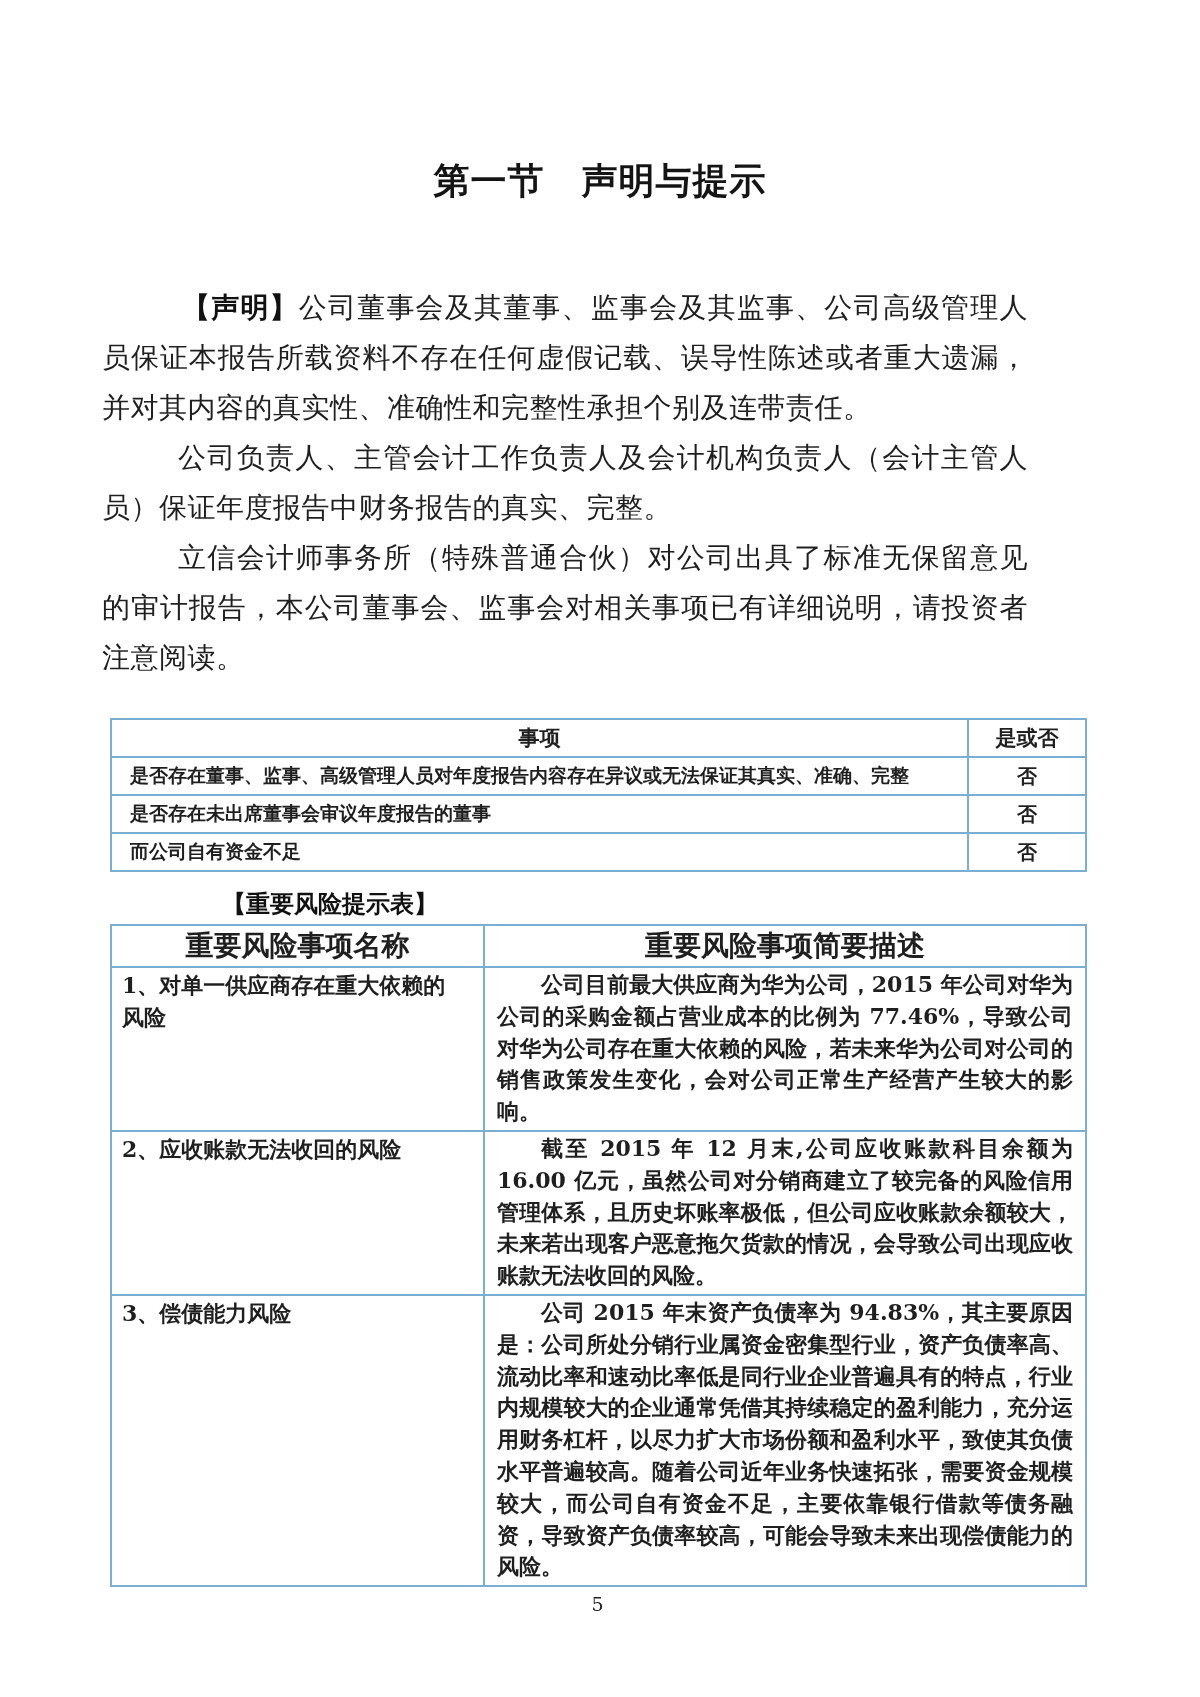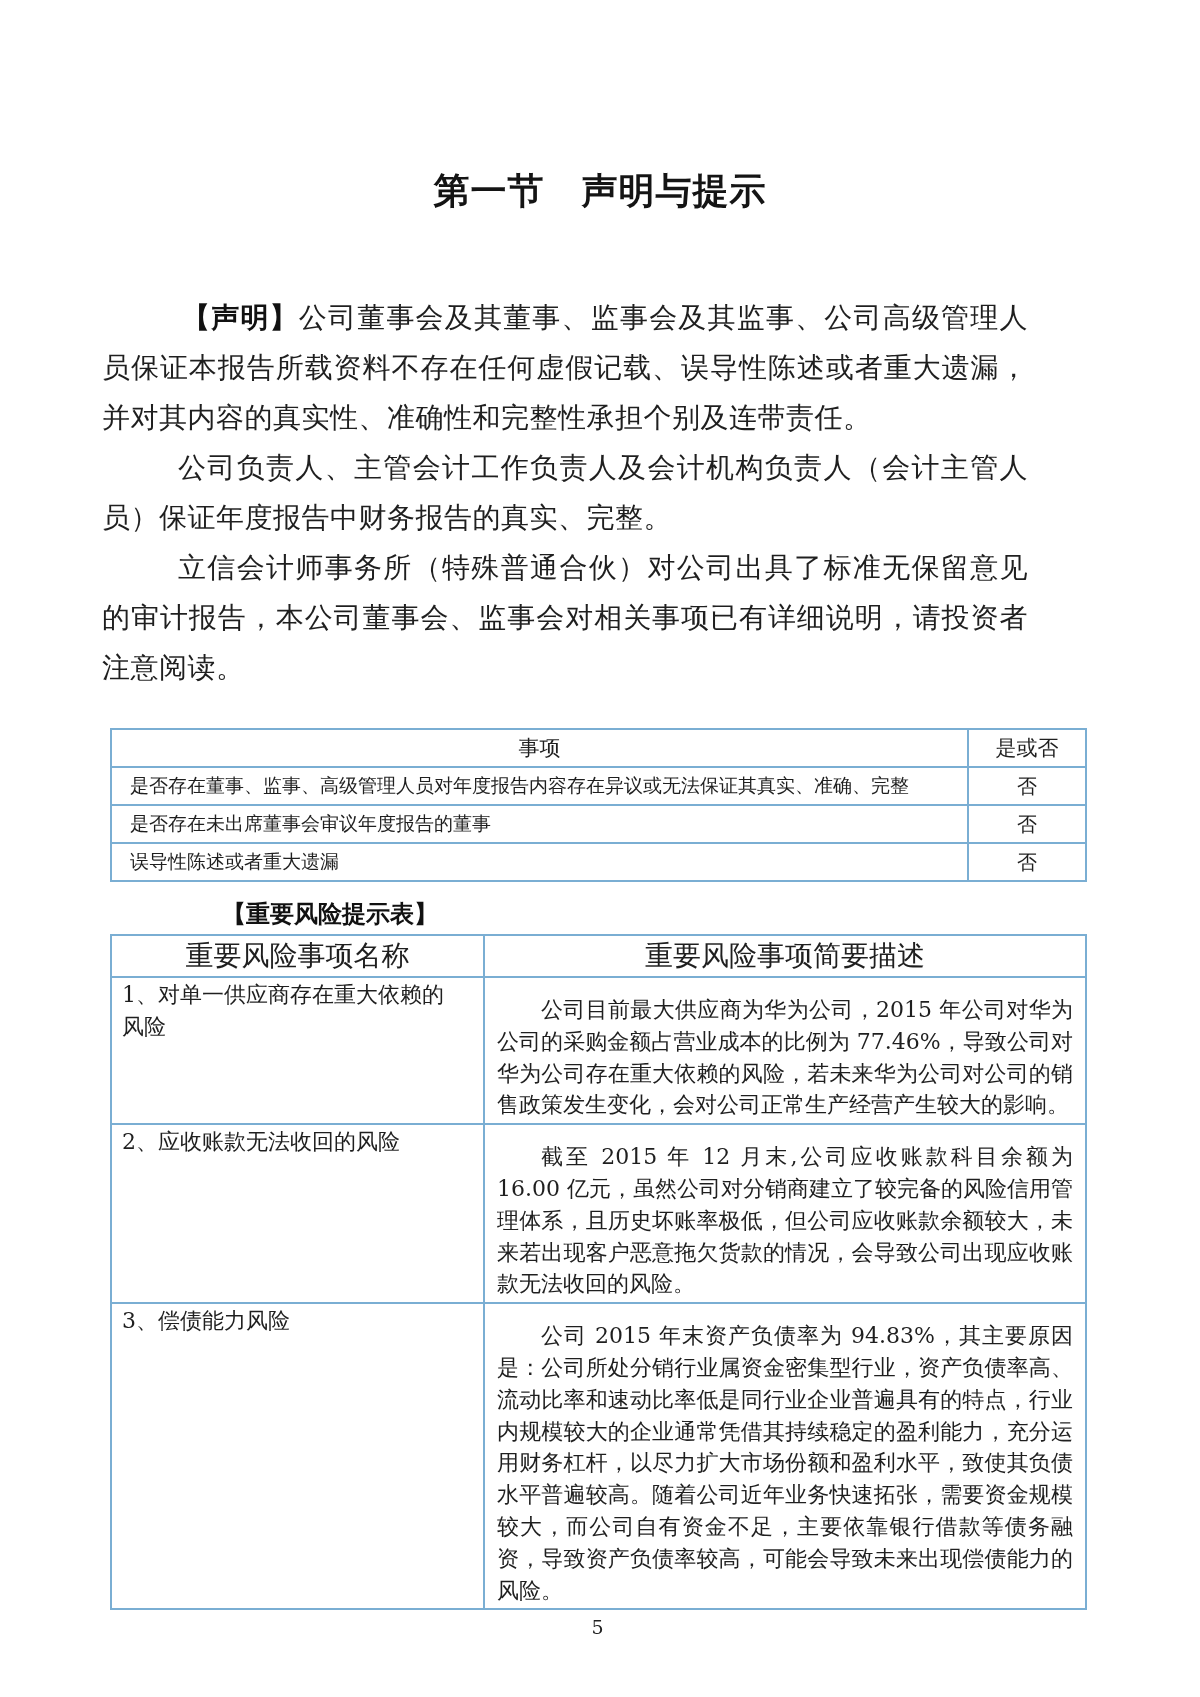--- a/index.html
+++ b/index.html
@@ -7,21 +7,21 @@
     position:relative;
     width:1200px; height:1697px;
     margin:0 auto;
     background:#ffffff;
     overflow:hidden;
     font-family:"DejaVu Serif","Liberation Serif",serif;
     color:#1f1f1f;
     -webkit-font-smoothing:antialiased;
   }
   .title {
-    margin:18px;
+    margin:8px;
     padding-top:148px;
     text-align:center;
     font-family:"Liberation Sans","DejaVu Sans",sans-serif;
     font-weight:bold;
     font-size:36px;
     line-height:50px;
     color:#141414;
     letter-spacing:1px;
   }
   .declaration {
@@ -33,21 +33,21 @@
   }
   .para { margin:0; }
   .para.p1 { text-indent:80px; }
   .para.p2, .para.p3 { text-indent:76px; }
   .lead {
     font-weight:bold;
     font-family:"Liberation Sans","DejaVu Sans",sans-serif;
     color:#111;
   }
   table { border-collapse:collapse; table-layout:fixed; }
-  td, th { border:2px solid #7aaed3; font-weight:normal; }
+  td, th { border:2px solid #7aaed3; font-weight:bold; }
   .t1 {
     margin:35px 0 0 110px;
     width:975px;
     font-size:19px;
   }
   .t1 tr { height:38px; }
   .t1 .hdr-item { text-align:center; font-size:21px; }
   .t1 .hdr-yesno { text-align:center; font-size:21px; }
   .t1 .item-cell { text-align:left; padding:0 8px 0 18px; }
   .t1 .answer-cell { text-align:center; font-size:20px; }
@@ -67,21 +67,21 @@
   .t2 .hdr td { height:33px; text-align:center; font-size:28px; }
   .t2 .name-cell {
     vertical-align:top;
     text-align:left;
     padding:1px 20px 0 10px;
     line-height:32px;
   }
   .t2 .desc-cell {
     vertical-align:top;
     text-align:justify;
-    padding:16px 12px 2px 12px;
+    padding:1px 12px 2px 12px;
     line-height:31.8px;
     text-indent:2em;
   }
   .page-number {
     margin:6px 0 0 110px;
     width:975px;
     text-align:center;
     font-size:19px;
     line-height:22px;
   }
@@ -111,21 +111,21 @@
     </tr>
     <tr>
       <td class="item-cell">是否存在董事、监事、高级管理人员对年度报告内容存在异议或无法保证其真实、准确、完整</td>
       <td class="answer-cell">否</td>
     </tr>
     <tr>
       <td class="item-cell">是否存在未出席董事会审议年度报告的董事</td>
       <td class="answer-cell">否</td>
     </tr>
     <tr>
-      <td class="item-cell">误导性陈述或者重大遗漏</td>
+      <td class="item-cell">而公司自有资金不足</td>
       <td class="answer-cell">否</td>
     </tr>
   </tbody>
     </table>
 
   <div class="risk-heading">【重要风险提示表】</div>
 
   <table class="t2">
     <colgroup>
         <col style="width:373px">

